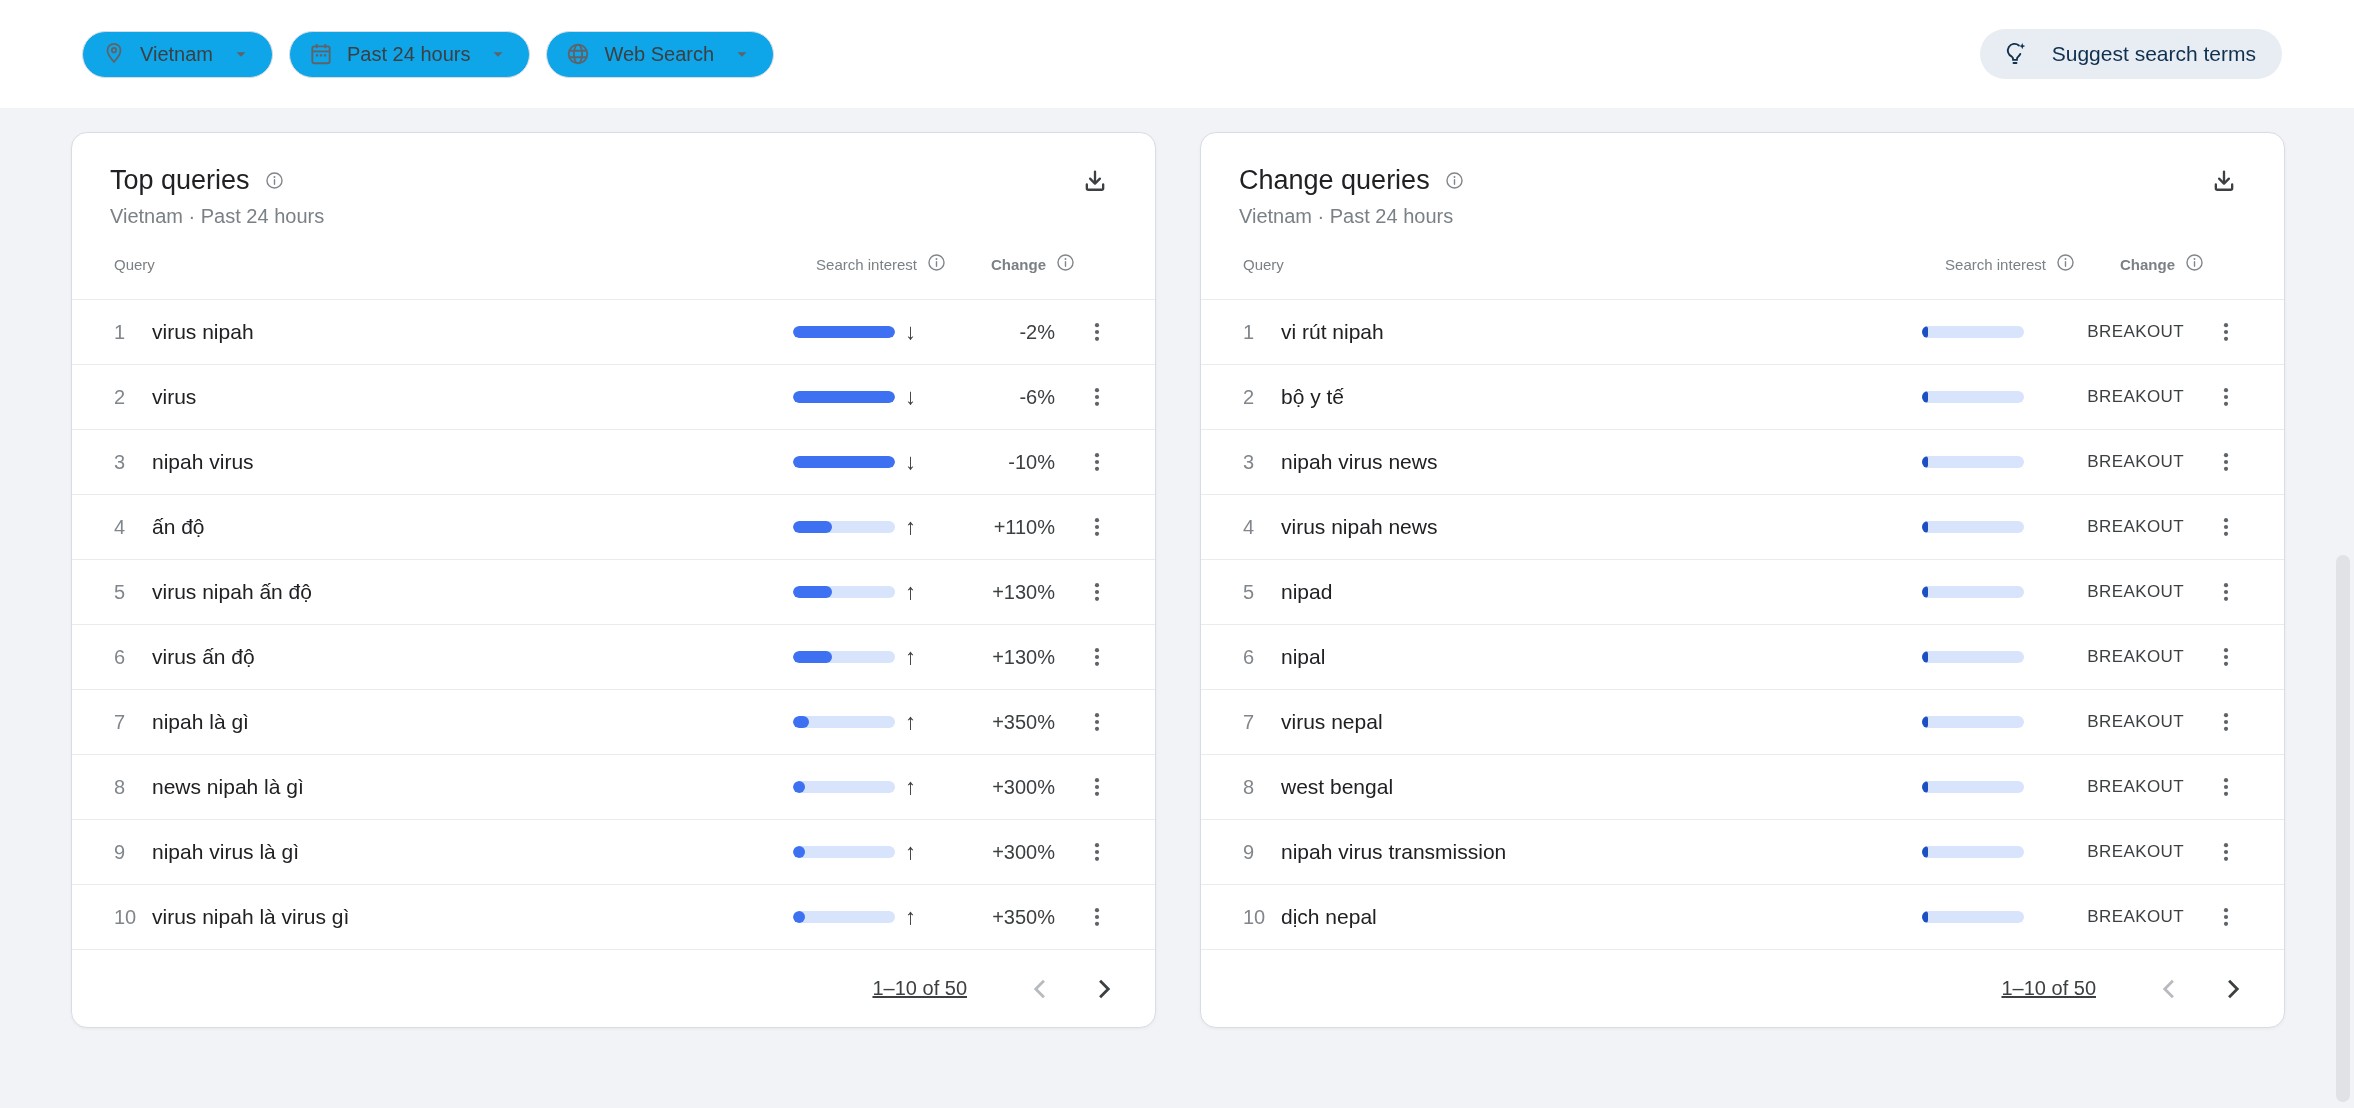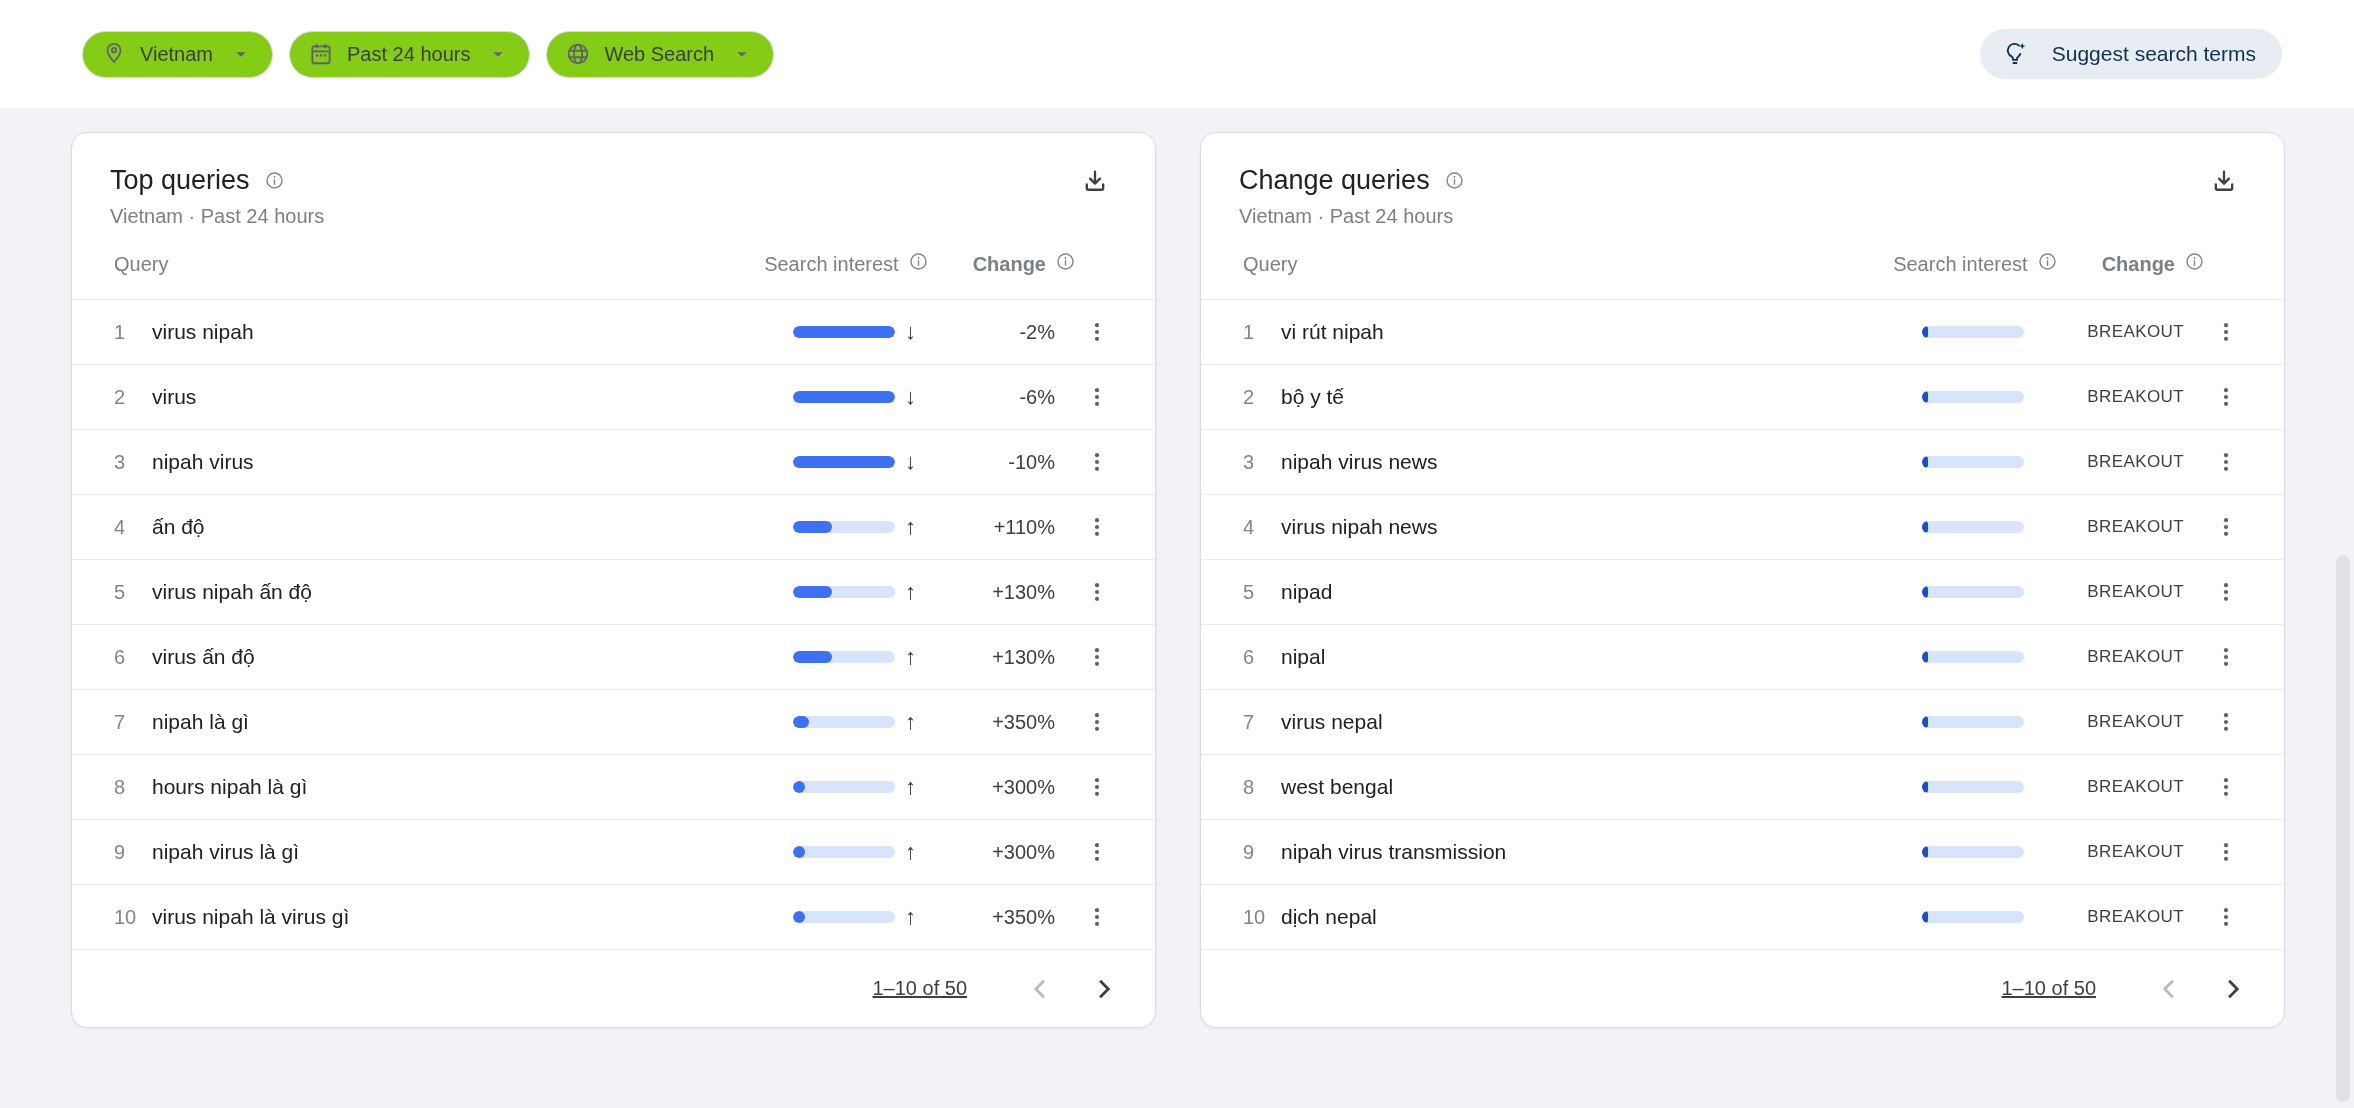--- a/index.html
+++ b/index.html
@@ -14,21 +14,21 @@
   
   .toolbar {
     height: 108px; background: #ffffff;
     display: flex; align-items: center; justify-content: space-between;
     padding: 0 72px 0 82px;
   }
   .chips { display: flex; align-items: center; gap: 16px; }
   .chip {
     display: flex; align-items: center; gap: 13px;
     height: 47px; padding: 0 20px 0 18px;
-    background: #84cc16; border: 1px solid #dadce0; border-radius: 24px;
+    background: #0ea5e9; border: 1px solid #dadce0; border-radius: 24px;
     font-size: 20px; color: #3c4043; cursor: pointer;
   }
   .chip svg.lead { width: 26px; height: 26px; stroke: #5f6368; }
   .chip svg.caret { width: 22px; height: 22px; margin-left: 4px; }
   .suggest {
     display: flex; align-items: center; gap: 24px;
     height: 50px; padding: 0 26px 0 22px;
     background: #e8edf4; border: none; border-radius: 25px;
     font-size: 21px; font-weight: 500; color: #10304e;
     font-family: inherit; cursor: pointer;
@@ -51,21 +51,21 @@
   .dl-btn {
     position: absolute; top: 24px; right: 36px;
     width: 48px; height: 48px; border: none; background: none; cursor: pointer;
     display: flex; align-items: center; justify-content: center;
   }
   .dl-btn svg { width: 28px; height: 28px; }
 
   .cols {
     display: flex; align-items: center;
     height: 70px; padding: 0 79px 0 42px;
-    font-size: 20px; color: #7a8085;
+    font-size: 15px; color: #7a8085;
   }
   .c-query { flex: 1; }
   .c-block { display: flex; align-items: center; gap: 9px; }
   .c-change { margin-left: 44px; font-weight: bold; }
 
   .row {
     display: flex; align-items: center;
     height: 65px; padding: 0 36px 0 42px;
     border-top: 1px solid #e9ebef; cursor: pointer;
   }
@@ -345,21 +345,21 @@
       <svg viewBox="0 0 24 24">
         <circle cx="12" cy="5.2" r="2.1" fill="#5f6368"></circle>
               <circle cx="12" cy="12" r="2.1" fill="#5f6368"></circle>
               <circle cx="12" cy="18.8" r="2.1" fill="#5f6368"></circle>
       </svg>
     </button>
   </div>
 
   <div class="row">
     <span class="rank">8</span>
-    <span class="query">hours nipah là gì</span>
+    <span class="query">news nipah là gì</span>
     <span class="bar-col">
       <span class="bar">
         <span class="fill" style="width: 12%;"></span>
       </span>
     </span>
     <span class="change">
       <span class="arrow">↑</span>
       <span class="val">+300%</span>
     </span>
     <button class="kebab">

